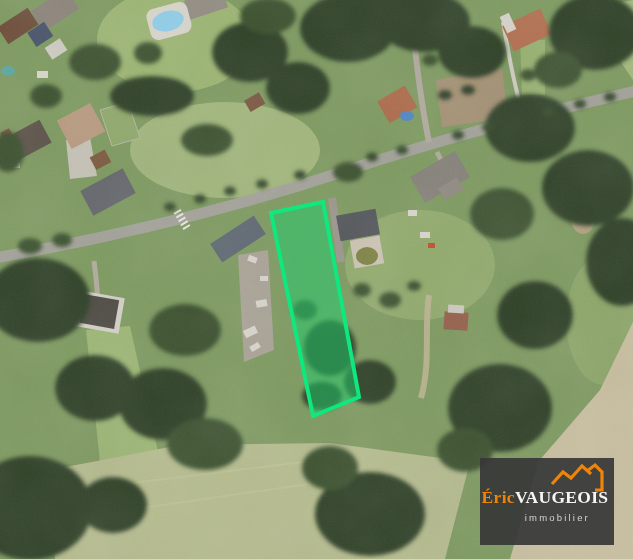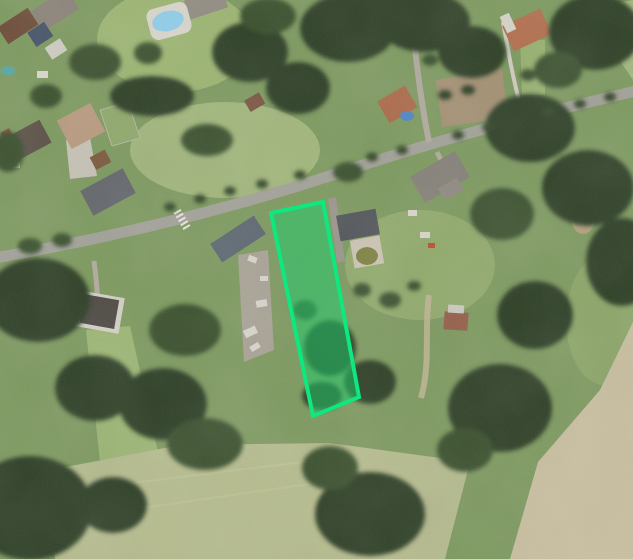--- a/index.html
+++ b/index.html
@@ -169,13 +169,21 @@
         <ellipse cx="580" cy="104" rx="6" ry="4.5" fill="#36492b"></ellipse>
         <ellipse cx="610" cy="97" rx="6" ry="4.5" fill="#36492b"></ellipse>
       </g>
     <rect width="633" height="559" filter="url(#mottle)" opacity="0.10"></rect>
     <rect width="633" height="559" filter="url(#grain)" opacity="0.07"></rect>
     <g id="layer-parcel">
         <polygon points="271,213 323,202 359,397 313,416" fill="rgba(30,205,108,0.5)" stroke="#0ee87e" stroke-width="4"></polygon>
       </g>
   </svg>
 
+  <div class="logo-box" style="background: rgba(56, 56, 56, 0.93);">
+    <svg class="roof-icon" viewBox="0 0 54 32" aria-hidden="true">
+      <path d="M2 22 L13 10 L21 16 L32 4 L41 12" fill="none" stroke-width="3.2" stroke-linejoin="miter" stroke="#ee8508"></path>
+      <path d="M37 9 L45 3 L52 10 L52 28 L45 28" fill="none" stroke-width="3.2" stroke-linejoin="miter" stroke="#ee8508"></path>
+    </svg>
+    <div class="brand"><span class="brand-first" style="color: rgb(238, 133, 8);">Éric</span><span class="brand-last" style="color: rgb(247, 246, 243);">VAUGEOIS</span></div>
+    <div class="tagline" style="color: rgb(214, 213, 210);">immobilier</div>
+  </div>
 </div>
 
 </body></html>

